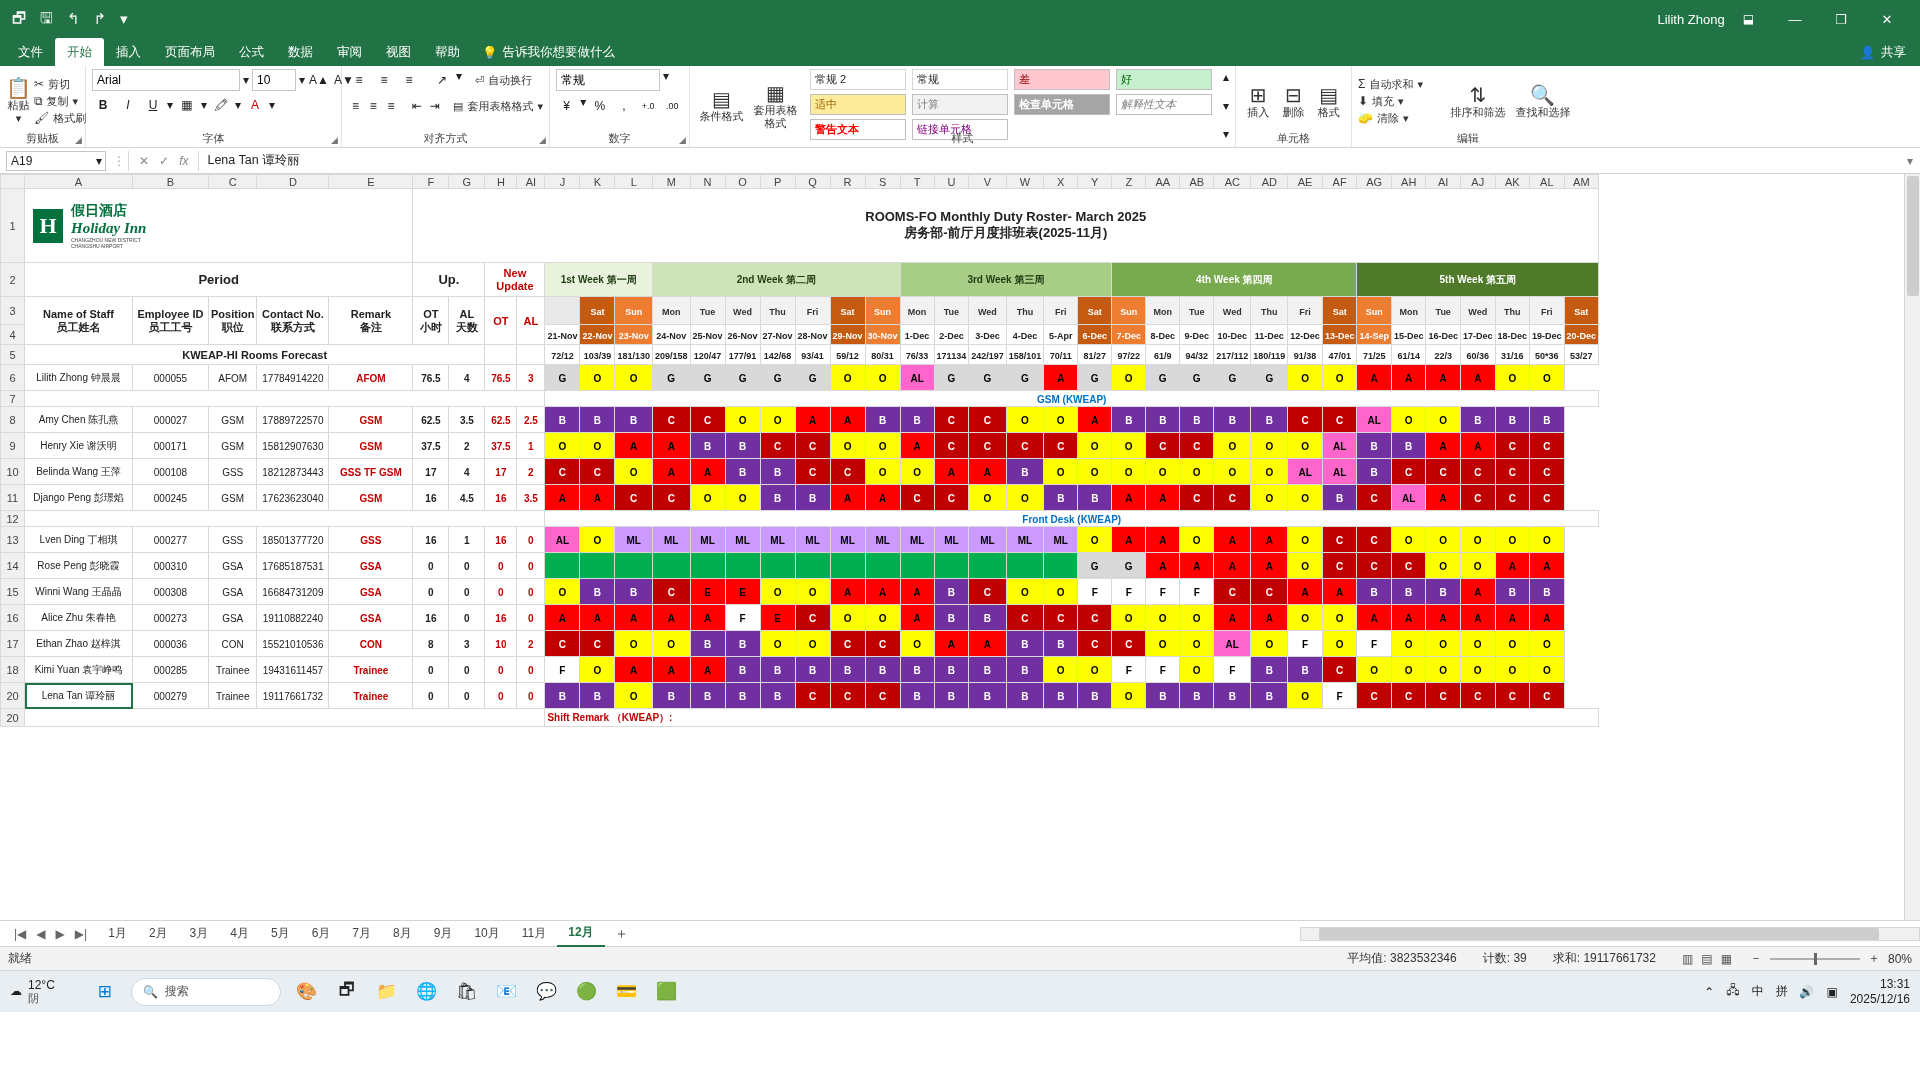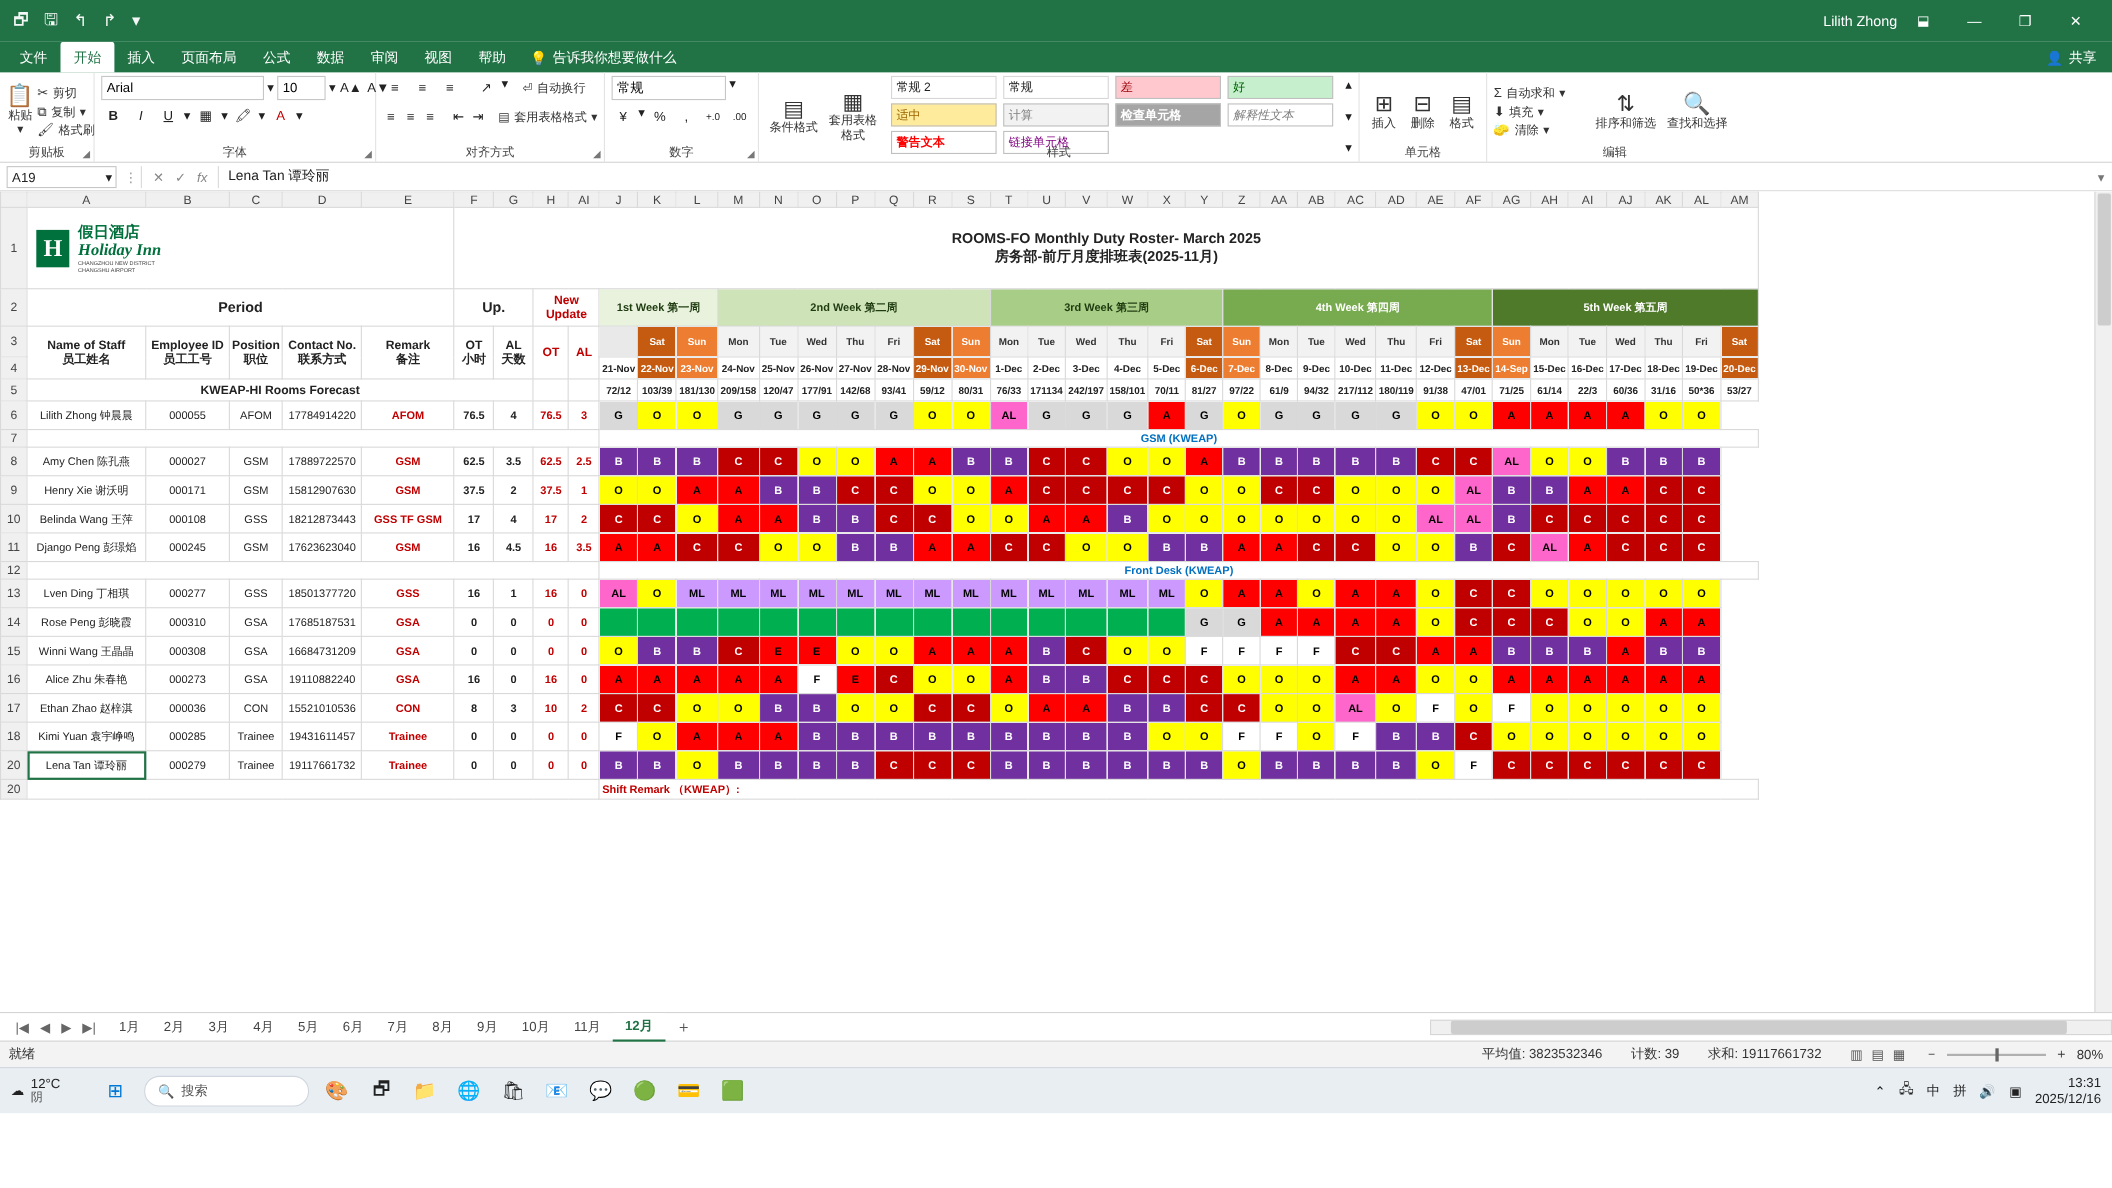--- a/index.html
+++ b/index.html
@@ -541,21 +541,21 @@
           <td class="c" style="background:#ffffff;"><span class="b" style="font-size:9px;color:#222">25-Nov</span></td>
           <td class="c" style="background:#ffffff;"><span class="b" style="font-size:9px;color:#222">26-Nov</span></td>
           <td class="c" style="background:#ffffff;"><span class="b" style="font-size:9px;color:#222">27-Nov</span></td>
           <td class="c" style="background:#ffffff;"><span class="b" style="font-size:9px;color:#222">28-Nov</span></td>
           <td class="c" style="background:#c55a11;"><span class="b" style="font-size:9px;color:#fff">29-Nov</span></td>
           <td class="c" style="background:#ed7d31;text-align:right;"><span class="b" style="font-size:9px;color:#fff">30-Nov</span></td>
           <td class="c" style="background:#ffffff;"><span class="b" style="font-size:9px;color:#222">1-Dec</span></td>
           <td class="c" style="background:#ffffff;"><span class="b" style="font-size:9px;color:#222">2-Dec</span></td>
           <td class="c" style="background:#ffffff;"><span class="b" style="font-size:9px;color:#222">3-Dec</span></td>
           <td class="c" style="background:#ffffff;"><span class="b" style="font-size:9px;color:#222">4-Dec</span></td>
-          <td class="c" style="background:#ffffff;"><span class="b" style="font-size:9px;color:#222">5-Dec</span></td>
+          <td class="c" style="background:#ffffff;"><span class="b" style="font-size:9px;color:#222">5-Apr</span></td>
           <td class="c" style="background:#c55a11;"><span class="b" style="font-size:9px;color:#fff">6-Dec</span></td>
           <td class="c" style="background:#ed7d31;"><span class="b" style="font-size:9px;color:#fff">7-Dec</span></td>
           <td class="c" style="background:#ffffff;"><span class="b" style="font-size:9px;color:#222">8-Dec</span></td>
           <td class="c" style="background:#ffffff;"><span class="b" style="font-size:9px;color:#222">9-Dec</span></td>
           <td class="c" style="background:#ffffff;"><span class="b" style="font-size:9px;color:#222">10-Dec</span></td>
           <td class="c" style="background:#ffffff;"><span class="b" style="font-size:9px;color:#222">11-Dec</span></td>
           <td class="c" style="background:#ffffff;"><span class="b" style="font-size:9px;color:#222">12-Dec</span></td>
           <td class="c" style="background:#c55a11;"><span class="b" style="font-size:9px;color:#fff">13-Dec</span></td>
           <td class="c" style="background:#ed7d31;"><span class="b" style="font-size:9px;color:#fff">14-Sep</span></td>
           <td class="c" style="background:#ffffff;"><span class="b" style="font-size:9px;color:#222">15-Dec</span></td>

